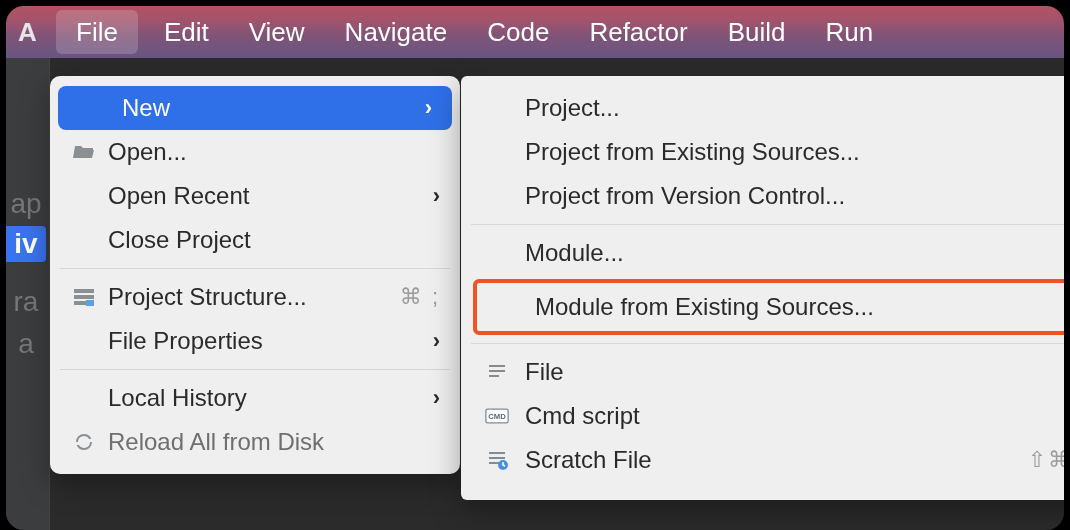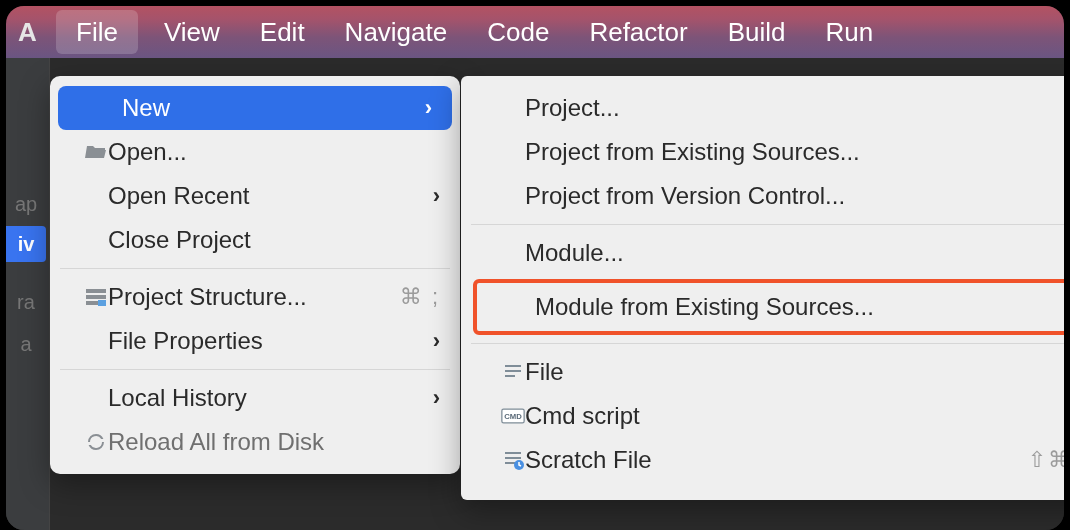--- a/index.html
+++ b/index.html
@@ -67,21 +67,21 @@
   }
   .sb-chip {
     position: absolute;
     left: 0;
     width: 40px;
     height: 36px;
     display: flex;
     align-items: center;
     justify-content: center;
     color: #777;
-    font-size: 20px;
+    font-size: 28px;
   }
   .sb-chip.blue {
     background: #3974f0;
     color: #fff;
     font-weight: 600;
     border-radius: 0 4px 4px 0;
   }
   .filemenu {
     position: absolute;
     left: 44px;
@@ -98,21 +98,20 @@
     display: flex;
     align-items: center;
     padding: 8px 20px 8px 22px;
     min-height: 42px;
   }
   .menu-item .icon-slot {
     width: 36px;
     display: flex;
     align-items: center;
     color: #a16207;
-    justify-content: flex-end;
   }
   .menu-item .label { flex: 1; }
   .menu-item .shortcut {
     color: #9b9b9b;
     font-size: 22px;
     letter-spacing: 2px;
   }
   .menu-item .arrow {
     color: inherit;
     font-size: 22px;
@@ -162,22 +161,22 @@
   .reload-arrows { fill: #8a8f94; }
 </style>
 </head>
 <body>
 
 <div class="window">
 
   <div class="menubar">
     <div class="menubar-logo">A</div>
     <div class="menubar-item active">File</div>
+    <div class="menubar-item">Edit</div>
     <div class="menubar-item">View</div>
-    <div class="menubar-item">Edit</div>
     <div class="menubar-item">Navigate</div>
     <div class="menubar-item">Code</div>
     <div class="menubar-item">Refactor</div>
     <div class="menubar-item">Build</div>
     <div class="menubar-item last">Run</div>
   </div>
 
   <div class="panels">
     <div class="sidebar-strip">
       <div class="sb-chip" style="top:128px">ap</div>

